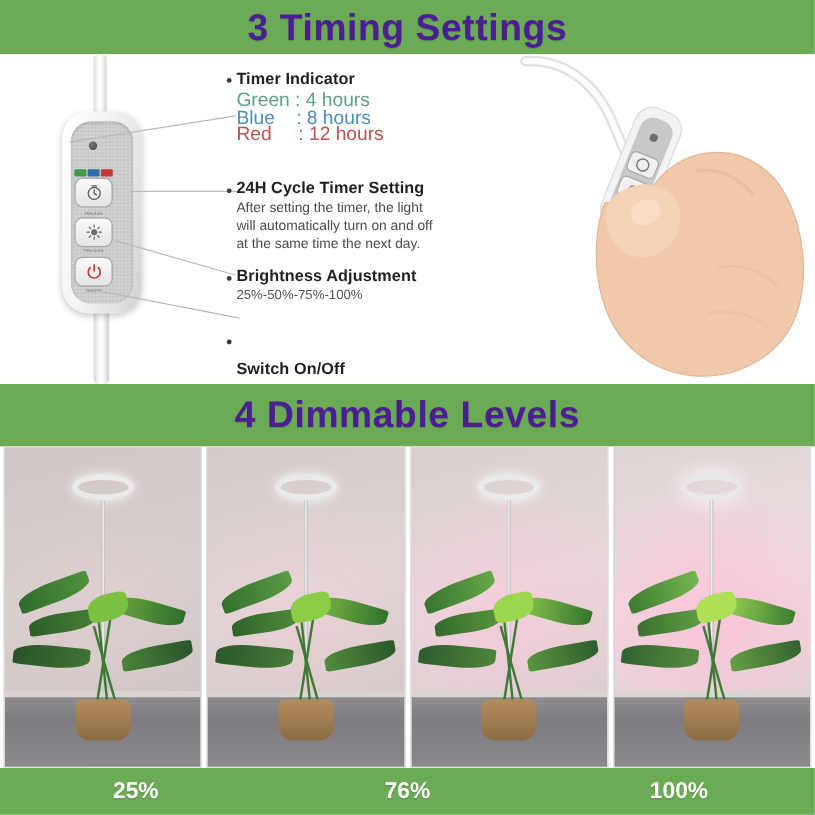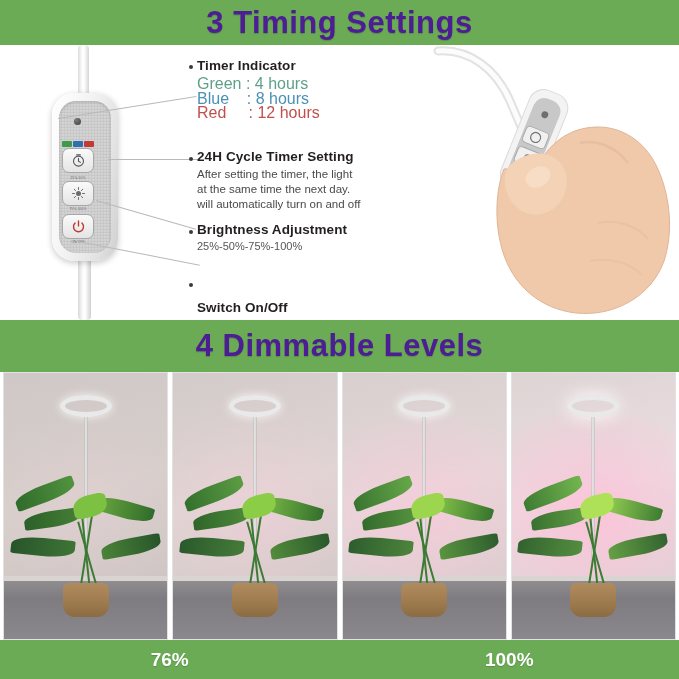--- a/index.html
+++ b/index.html
@@ -243,22 +243,22 @@
   <div class="ann" style="top:13px;">
     <div class="ann-title">Timer Indicator</div>
     <div class="tline t-green" style="margin-top:4px;">Green : 4 hours</div>
     <div class="tline t-blue">Blue    : 8 hours</div>
     <div class="tline t-red">Red     : 12 hours</div>
   </div>
 
   <div class="ann" style="top:104px;">
     <div class="ann-title">24H Cycle Timer Setting</div>
     <div class="ann-body" style="margin-top:3px;">After setting the timer, the light</div>
+    <div class="ann-body">will automatically turn on and off</div>
     <div class="ann-body">at the same time the next day.</div>
-    <div class="ann-body">will automatically turn on and off</div>
   </div>
 
   <div class="ann" style="top:177px;">
     <div class="ann-title">Brightness  Adjustment</div>
     <div class="ann-sub" style="margin-top:2px;">25%-50%-75%-100%</div>
   </div>
 
   <div class="ann" style="top:231px;margin-top:24px;">
     <div class="ann-title">Switch On/Off</div>
   </div>
@@ -373,15 +373,16 @@
     <div class="leaf" style="left:12%; top:52%; width:56px; height:16px; background:linear-gradient(95deg,#387030,#62a045); transform:rotate(-8deg);"></div>
     <div class="leaf" style="left:4%; top:62%; width:64px; height:18px; background:linear-gradient(95deg,#326230,#548e40); transform:rotate(6deg);"></div>
     <div class="leaf" style="right:8%; top:48%; width:58px; height:17px; background:linear-gradient(265deg,#3d7b32,#97d254); transform:rotate(16deg);"></div>
     <div class="leaf" style="right:4%; top:62%; width:60px; height:17px; background:linear-gradient(265deg,#326230,#65a044); transform:rotate(-10deg);"></div>
     <div class="leaf" style="left:42%; top:46%; width:34px; height:22px; background:#aee157; border-radius:50% 20% 50% 20%; transform:rotate(-12deg);"></div>
     <div class="basket" style="bottom:22px;"></div>
   </div>
 </div>
 
 <div id="labels">
+  <div class="label-cell">25%</div>
   <div class="label-cell">76%</div>
   <div class="label-cell">100%</div>
 </div>
 
 </body></html>

